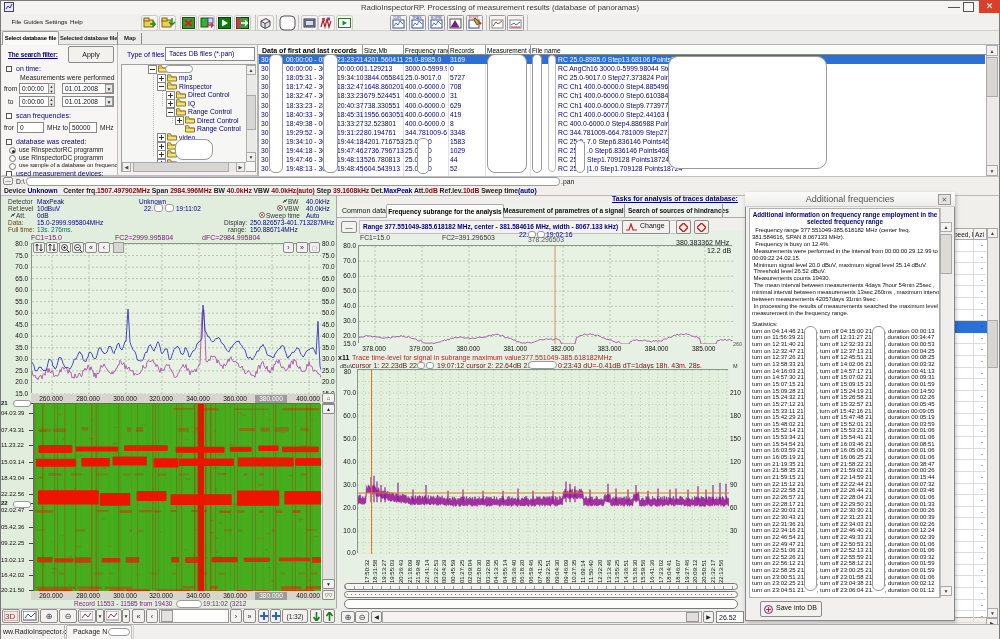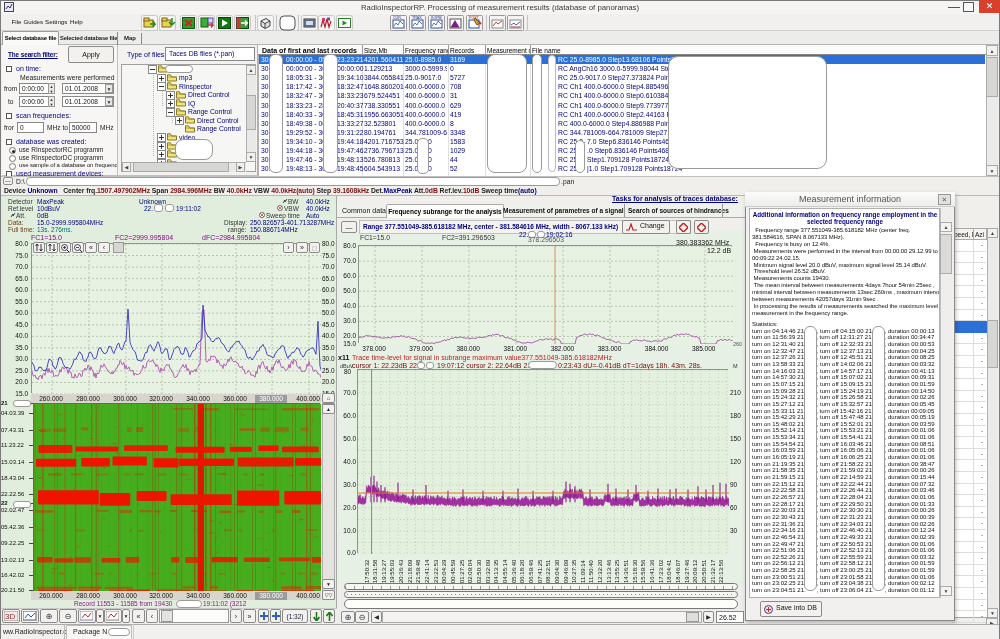--- a/index.html
+++ b/index.html
@@ -1301,21 +1301,21 @@
 <div class="ab" style="left:952px;top:611.2000000000006px;width:34px;height:11.6px;border-bottom:1px solid #ddd;"></div>
 <div class="ab" style="left:973px;top:611.2000000000006px;width:1px;height:11.6px;background:#ddd;"></div>
 <div class="ab" style="left:981px;top:613.2000000000006px;font-size:6px;color:#333;">-</div>
 <div class="ab" style="left:987px;top:228px;width:11px;height:390px;background:#eceae8;border-left:1px solid #b0b0b0;"></div>
 <div class="ab" style="left:987px;top:228px;width:11px;height:10px;background:#f2f1ef;border:1px solid #aaa;font-size:5px;text-align:center;line-height:9px;color:#444;">▲</div>
 <div class="ab" style="left:987px;top:320px;width:11px;height:48px;background:#d8d6d2;border:1px solid #aaa;"></div>
 <div class="ab" style="left:987px;top:608px;width:11px;height:10px;background:#f2f1ef;border:1px solid #aaa;font-size:5px;text-align:center;line-height:9px;color:#444;">▼</div>
 <div class="ab" style="left:986px;top:618px;width:12px;height:10px;background:#f2f1ef;border:1px solid #aaa;font-size:5px;text-align:center;line-height:9px;color:#444;">▶</div>
 <div class="ab" style="left:745px;top:192px;width:210px;height:429px;background:#f1f0ee;border:1px solid #888;box-shadow:1px 2px 4px rgba(0,0,0,0.25);"></div>
 <div class="ab" style="left:745px;top:192px;width:210px;height:15px;background:linear-gradient(#fcfcfb,#ececea);border-bottom:1px solid #ccc;"></div>
-<div class="ab" style="left:760px;top:194px;width:180px;height:11px;font-size:9px;color:#555;text-align:center;">Measurement information</div>
+<div class="ab" style="left:760px;top:194px;width:180px;height:11px;font-size:9px;color:#555;text-align:center;">Additional frequencies</div>
 <div class="ab" style="left:938px;top:194px;width:13px;height:11px;background:#e4e2e0;border:1px solid #999;font-size:7px;line-height:10px;text-align:center;color:#666;">✕</div>
 <div class="ab" style="left:749px;top:208px;width:191px;height:390px;background:#fff;border:1px solid #b0b0b0;"></div>
 <div class="ab" style="left:752px;top:211px;width:186px;height:14px;font-size:6.3px;font-weight:bold;color:#00007d;text-align:center;line-height:7px;">Additional information on frequency range employment in the<br>selected frequency range</div>
 <div class="ab" style="left:752px;top:227px;width:187px;height:7px;font-size:6.0px;letter-spacing:-0.1px;color:#111;white-space:nowrap;overflow:hidden;">&nbsp;&nbsp;Frequency range 377.551049-385.618182 MHz (center freq.</div>
 <div class="ab" style="left:752px;top:233.9px;width:187px;height:7px;font-size:6.0px;letter-spacing:-0.1px;color:#111;white-space:nowrap;overflow:hidden;">381.584616, SPAN 8.067133 MHz).</div>
 <div class="ab" style="left:752px;top:240.8px;width:187px;height:7px;font-size:6.0px;letter-spacing:-0.1px;color:#111;white-space:nowrap;overflow:hidden;">&nbsp;&nbsp;Frequency is busy on 12.4%.</div>
 <div class="ab" style="left:752px;top:247.70000000000002px;width:187px;height:7px;font-size:6.0px;letter-spacing:-0.1px;color:#111;white-space:nowrap;overflow:hidden;">&nbsp;Measurements were performed in the interval from 00:00:00  29.12.99 to</div>
 <div class="ab" style="left:752px;top:254.60000000000002px;width:187px;height:7px;font-size:6.0px;letter-spacing:-0.1px;color:#111;white-space:nowrap;overflow:hidden;">00:09:22  24.02.15.</div>
 <div class="ab" style="left:752px;top:261.5px;width:187px;height:7px;font-size:6.0px;letter-spacing:-0.1px;color:#111;white-space:nowrap;overflow:hidden;">&nbsp;Minimum signal level 20.0 dBuV, maximum signal level 35.14 dBuV.</div>
 <div class="ab" style="left:752px;top:268.4px;width:187px;height:7px;font-size:6.0px;letter-spacing:-0.1px;color:#111;white-space:nowrap;overflow:hidden;">&nbsp;Threshold level 26.52 dBuV.</div>

